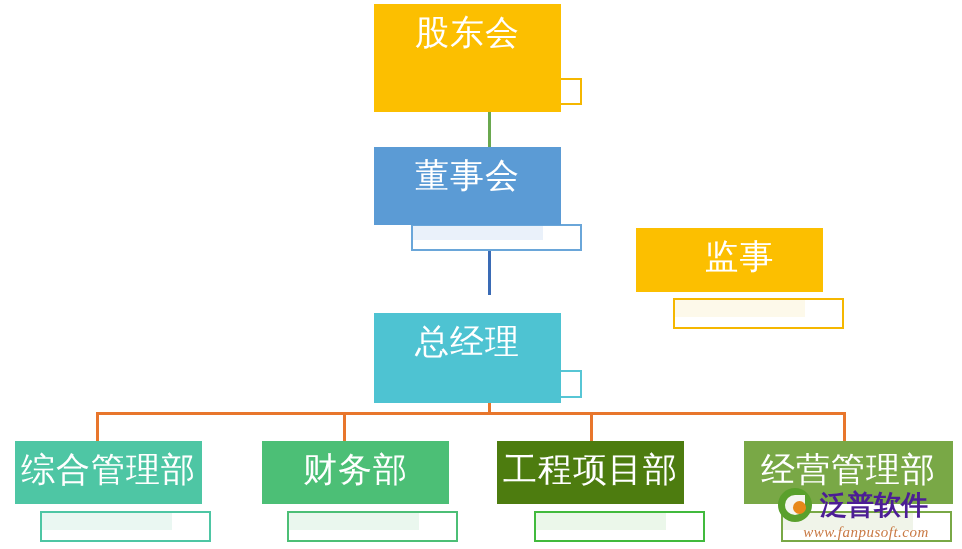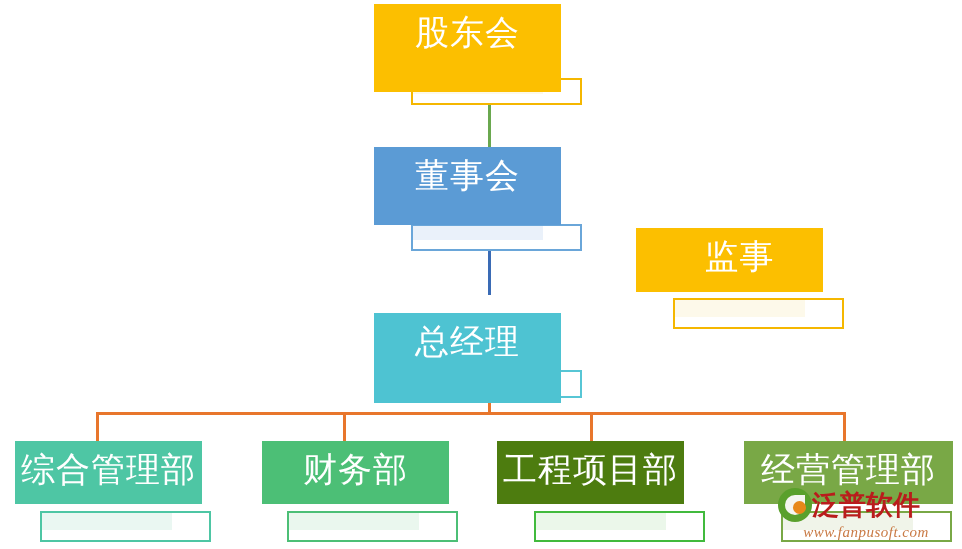--- a/index.html
+++ b/index.html
@@ -100,22 +100,22 @@
     left: 15px;
     top: 13px;
     width: 13px;
     height: 13px;
     border-radius: 50%;
     background: #e8881a;
   }
   #watermark .wm-name {
     font-size: 27px;
     font-weight: bold;
-    color: #b91c1c;
-    margin-left: 0;
+    color: #4c1d95;
+    margin-left: 8px;
     line-height: 1;
     white-space: nowrap;
   }
   #watermark .wm-url {
     font-family: "Liberation Serif", "DejaVu Serif", serif;
     font-size: 15px;
     color: #c97a45;
     text-align: center;
     letter-spacing: 0.5px;
     margin-top: 1px;
@@ -138,21 +138,21 @@
 
   <div class="conn conn-v" style="left:96px; top:412px; height:30px; background:#e8762c;"></div>
   <div class="conn conn-v" style="left:343px; top:412px; height:30px; background:#e8762c;"></div>
   <div class="conn conn-v" style="left:590px; top:412px; height:30px; background:#e8762c;"></div>
   <div class="conn conn-v" style="left:843px; top:412px; height:30px; background:#e8762c;"></div>
 
   <div class="node">
     <div class="node-shadow" style="left:411px; top:78px; width:171px; height:27px; border-color:#f5b700;">
       <div class="node-shadow-fill" style="background:#fdf9ea;"></div>
     </div>
-    <div class="node-main" style="left:374px; top:4px; width:187px; height:88px; background:#fcbf00;">
+    <div class="node-main" style="left:374px; top:4px; width:187px; height:108px; background:#fcbf00;">
       <span class="node-label">股东会</span>
     </div>
   </div>
 
   <div class="node">
     <div class="node-shadow" style="left:411px; top:224px; width:171px; height:27px; border-color:#6aa6d9;">
       <div class="node-shadow-fill" style="background:#eaf1fa;"></div>
     </div>
     <div class="node-main" style="left:374px; top:147px; width:187px; height:78px; background:#5b9bd5;">
       <span class="node-label">董事会</span>

